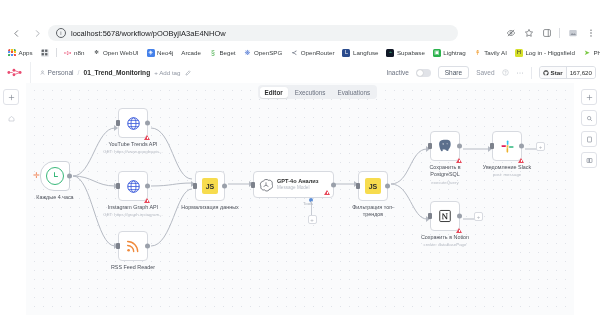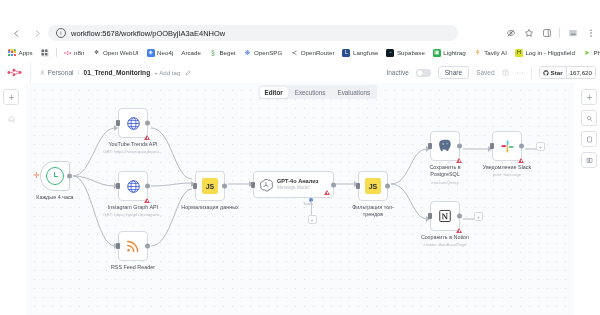--- a/index.html
+++ b/index.html
@@ -155,21 +155,21 @@
       <div class="navbtn">
         <svg width="10" height="10" viewBox="0 0 16 16">
             <path d="M13 8a5 5 0 1 1-1.6-3.6" fill="none" stroke="#5f6368" stroke-width="1.3" stroke-linecap="round"></path>
             <path d="M13 2.2V5.4H9.8" fill="none" stroke="#5f6368" stroke-width="1.3" stroke-linecap="round" stroke-linejoin="round"></path>
           </svg>
       </div>
     </div>
 
     <div class="omnibox">
       <div class="omni-ico">i</div>
-      <div class="omni-url">workflow:5678/workflow/pOOByjIA3aE4NHOw</div>
+      <div class="omni-url">localhost:5678/workflow/pOOByjIA3aE4NHOw</div>
     </div>
 
     <div class="chrome-right">
       <div class="cr-ico">
         <svg width="10" height="10" viewBox="0 0 16 16">
             <path d="M2 8s2.4-4 6-4 6 4 6 4-2.4 4-6 4S2 8 2 8z" fill="none" stroke="#5f6368" stroke-width="1.1"></path>
             <circle cx="8" cy="8" r="1.7" fill="none" stroke="#5f6368" stroke-width="1.1"></circle>
             <path d="M3 13 L13 3" stroke="#5f6368" stroke-width="1.1"></path>
           </svg>
       </div>

